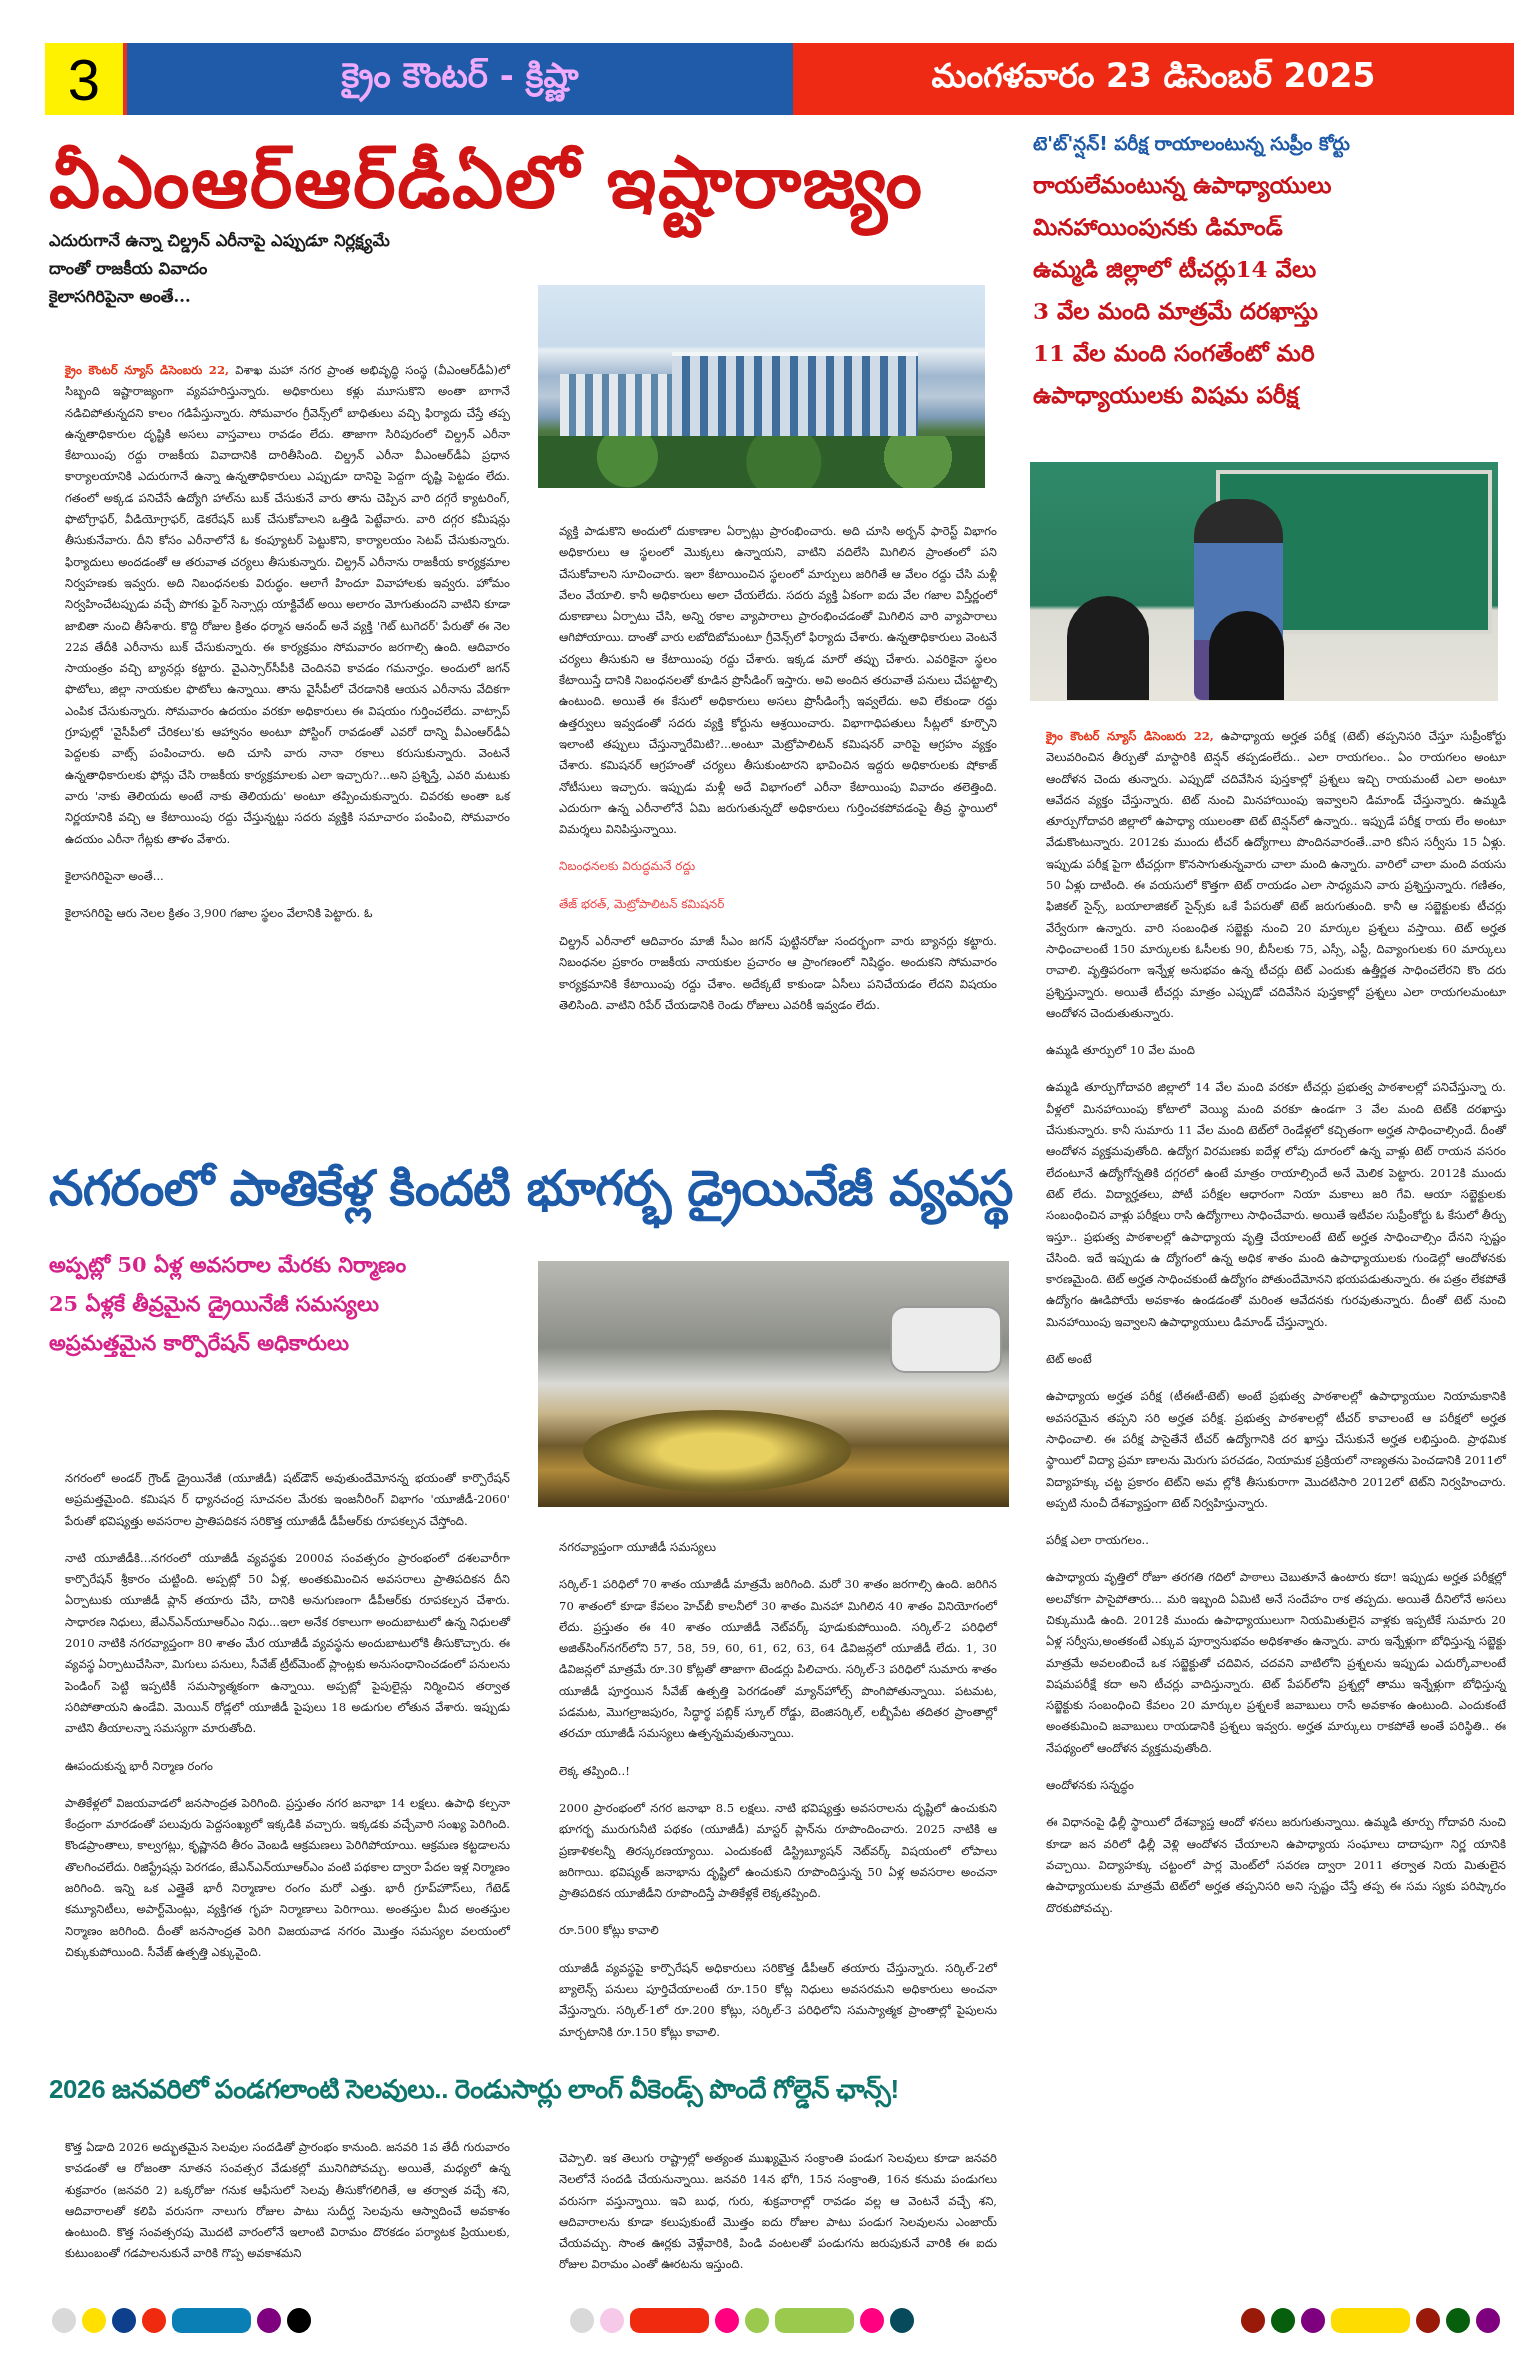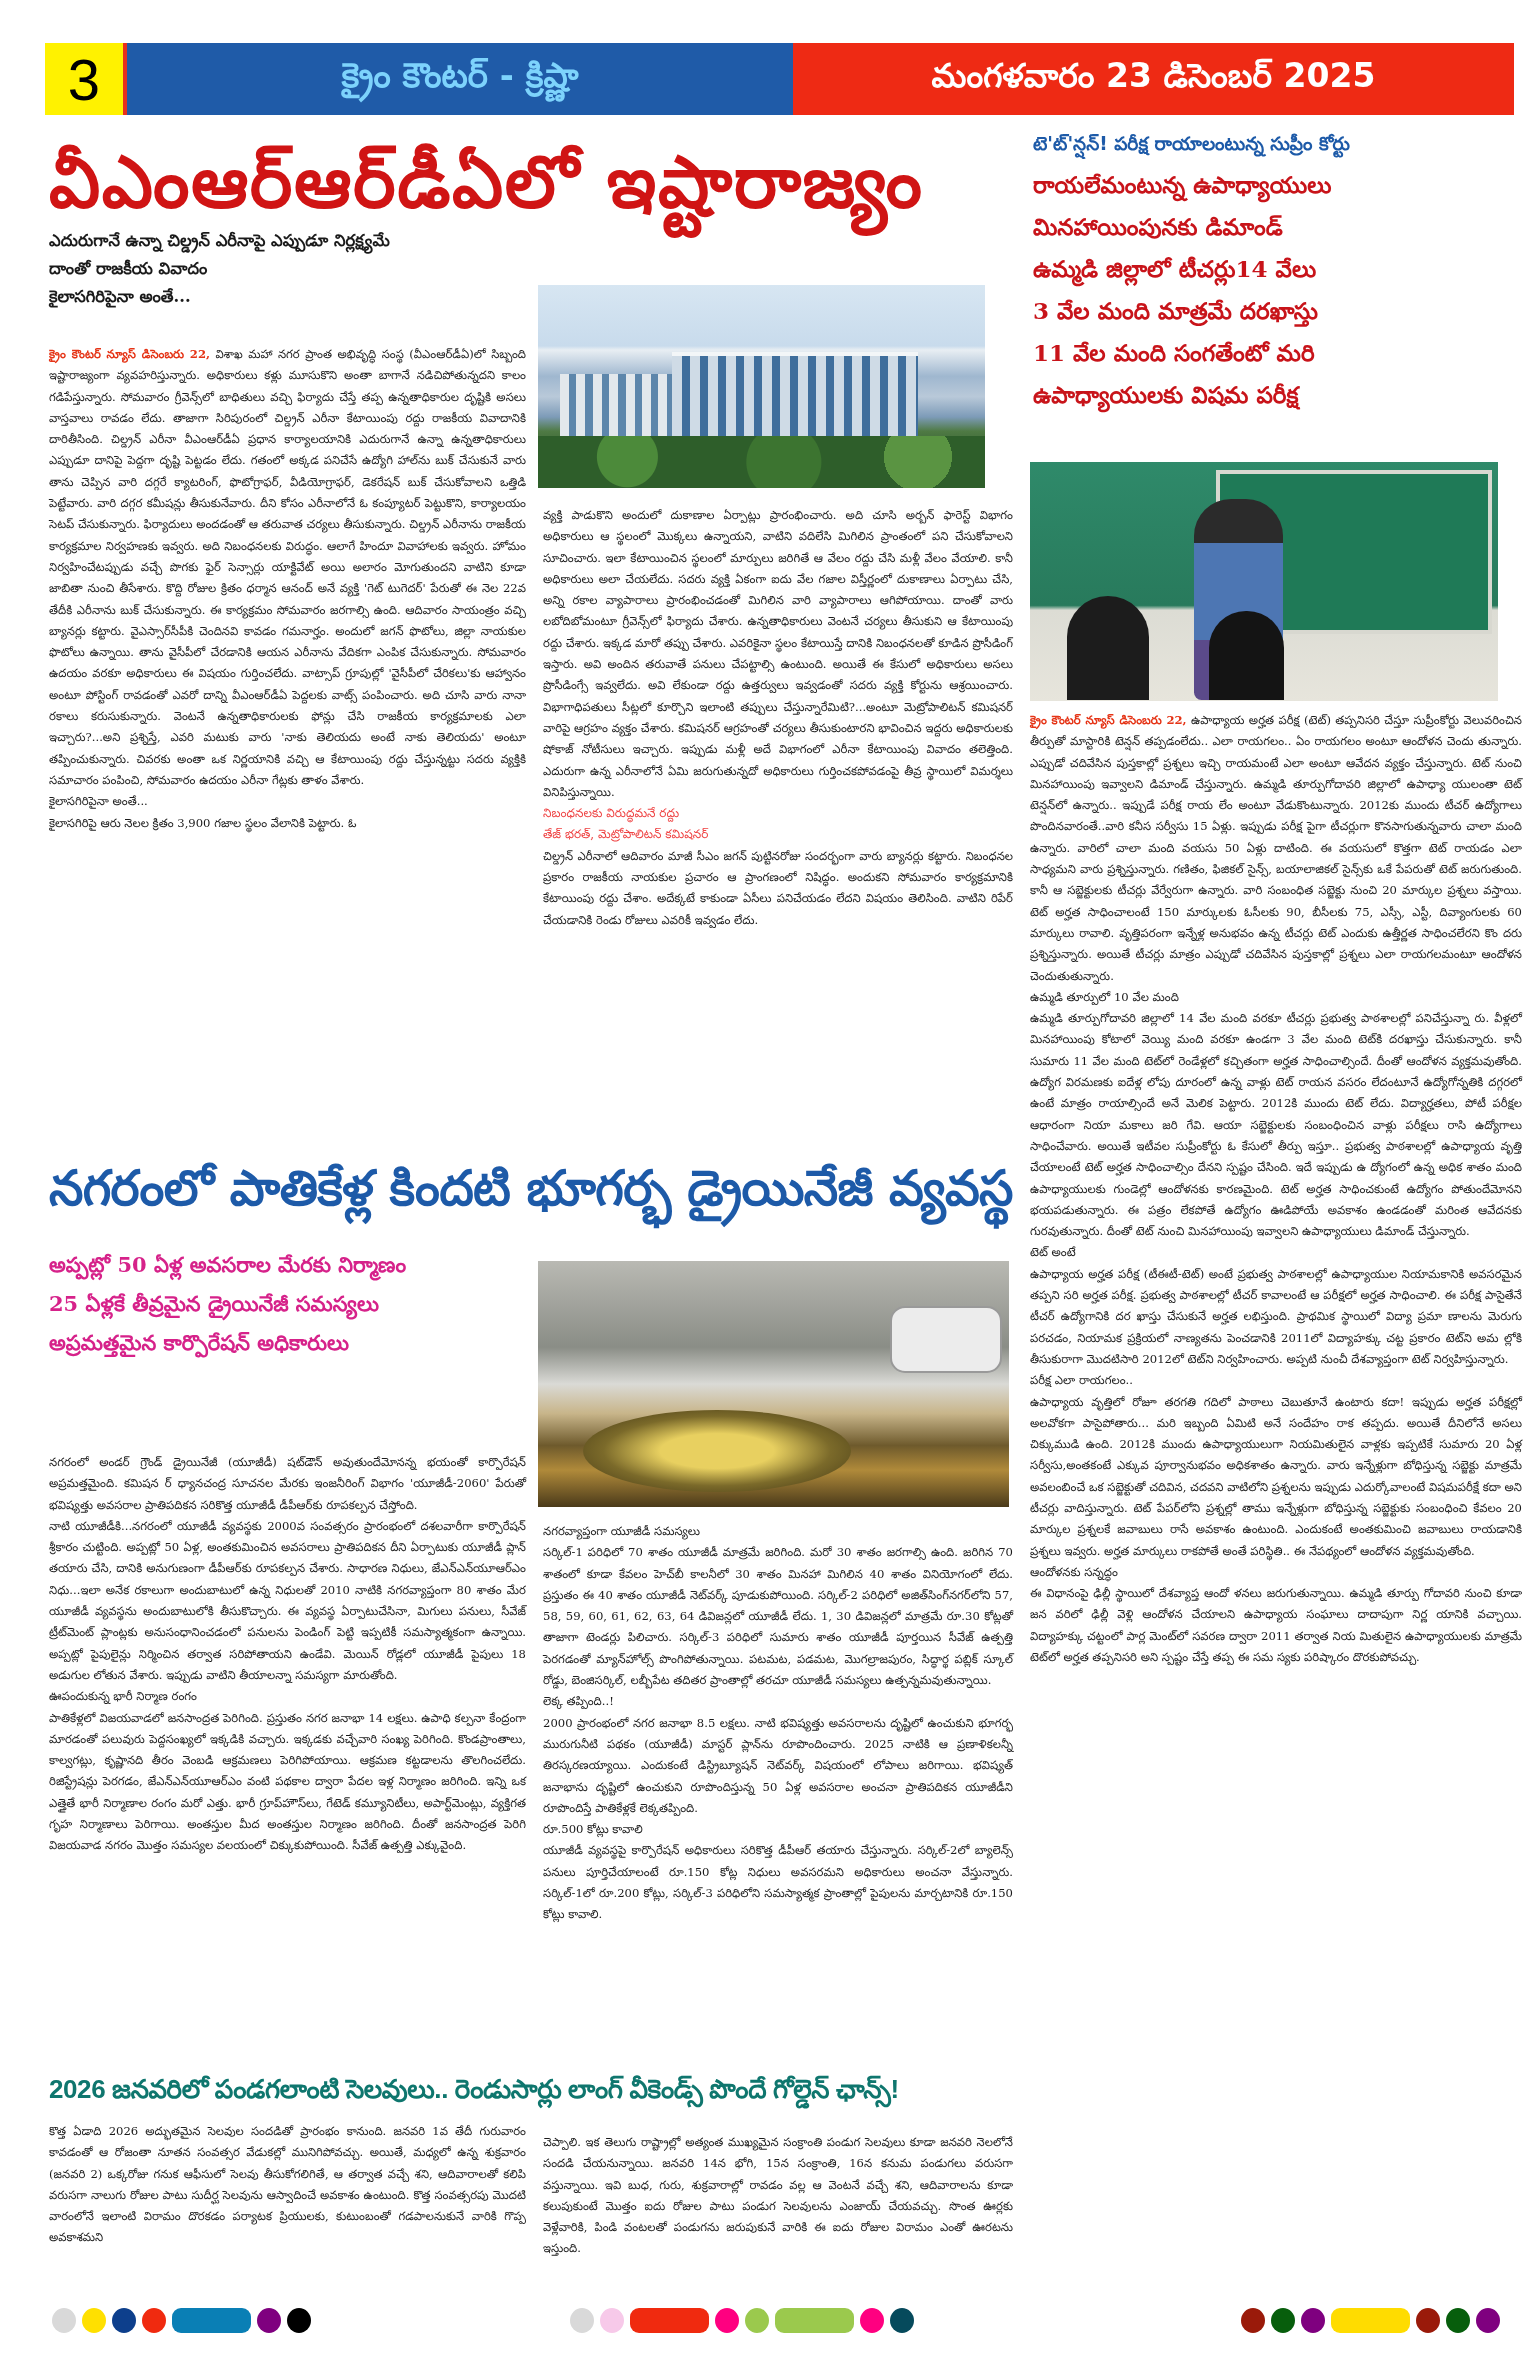--- a/index.html
+++ b/index.html
@@ -3,29 +3,29 @@
 <meta charset="utf-8">
 <style>
   * { box-sizing: border-box; margin: 0; padding: 0; }
   html, body { width: 1541px; height: 2377px; background: #ffffff; overflow: hidden; }
   body { position: relative; font-family: "DejaVu Sans", sans-serif; color: #111; }
 
   
   .masthead { position: absolute; left: 45px; top: 43px; width: 1469px; height: 72px; display: flex; }
   .page-num { width: 82px; background: #fff200; color: #000; font-family: "Liberation Sans", sans-serif;
               font-size: 58px; display: flex; align-items: center; justify-content: center; border-right: 4.5px solid #e8301d; }
-  .section-name { width: 666px; background: #1f5ba8; color: #7dd3fc; font-size: 34px; font-weight: bold;
+  .section-name { width: 666px; background: #1f5ba8; color: #f0abfc; font-size: 34px; font-weight: bold;
                   display: flex; align-items: center; justify-content: center; }
   .date-bar { flex: 1; background: #ee2a14; color: #ffffff; font-size: 33px; font-weight: bold;
               display: flex; align-items: center; justify-content: center; }
 
   
   .abs { position: absolute; }
   .body-text { font-family: "DejaVu Serif", serif; font-size: 11.6px; line-height: 21.3px; text-align: justify; color: #1a1a1a; }
-  .body-text p { margin: 0; }
+  .body-text p { margin: 16px; }
   .dateline { color: #e53315; font-weight: bold; }
   .subhead { font-family: "DejaVu Serif", serif; font-size: 12px; line-height: 21.3px; color: #ef4444; }
 
   
   .headline-red { left: 49px; top: 130px; width: 962px; font-family: "DejaVu Serif", serif; font-size: 72px;
                   font-weight: bold; color: #d01414; letter-spacing: 1.5px; white-space: nowrap; line-height: 104px; }
   .kicker { left: 49px; top: 227px; width: 477px; font-family: "DejaVu Serif", serif; font-size: 16.4px;
             font-weight: bold; color: #1a1a1a; line-height: 28px; }
 
   .photo { overflow: hidden; }

